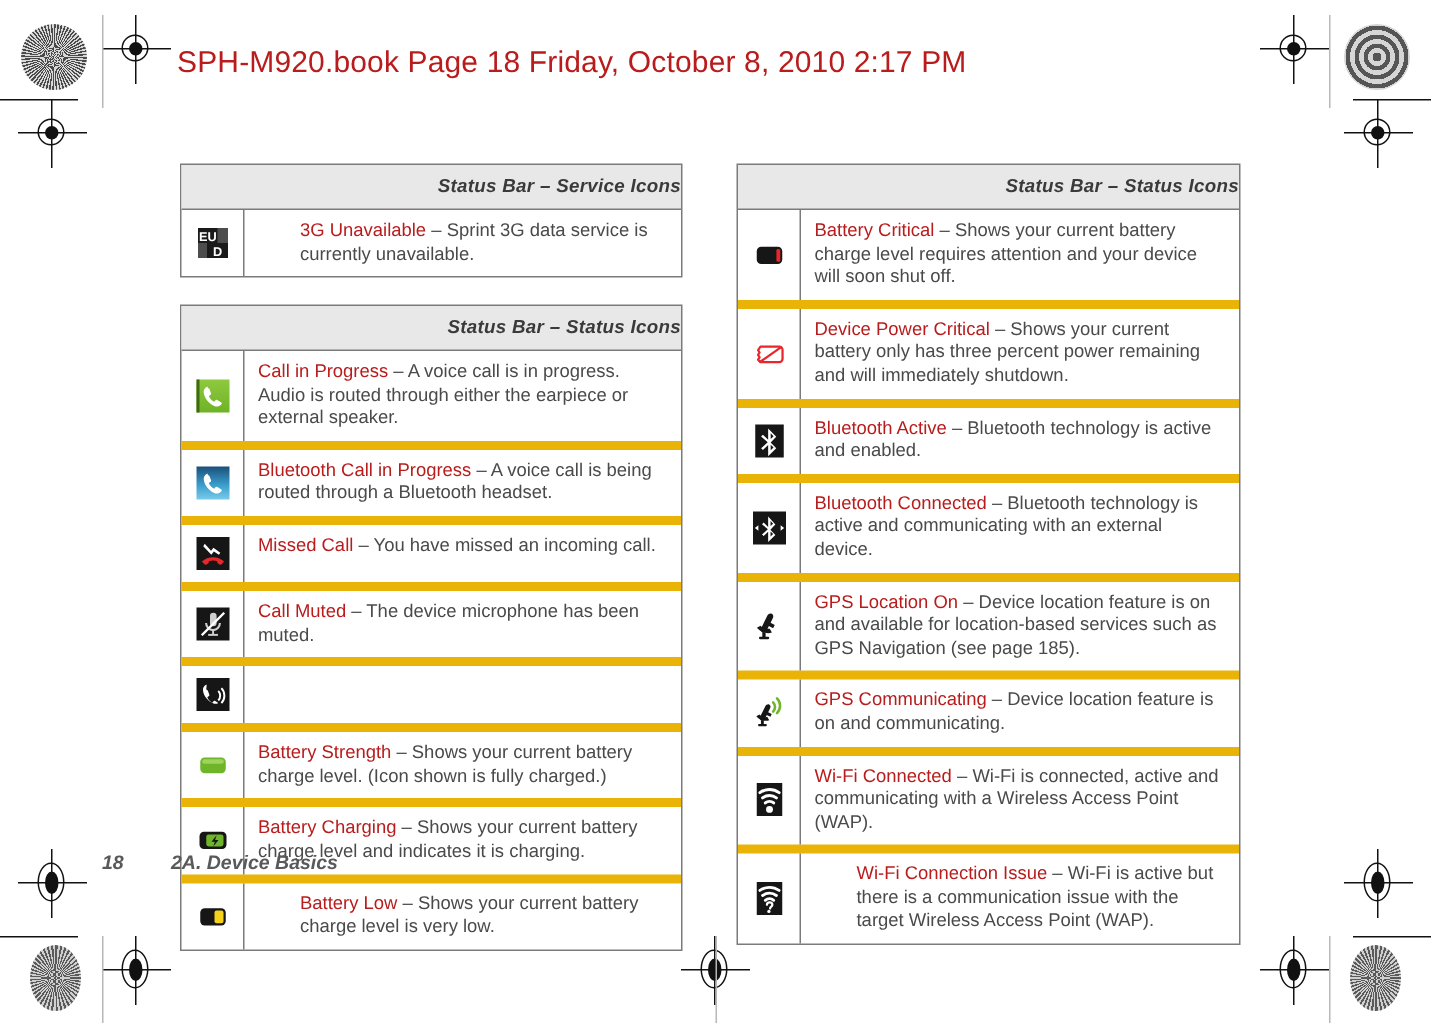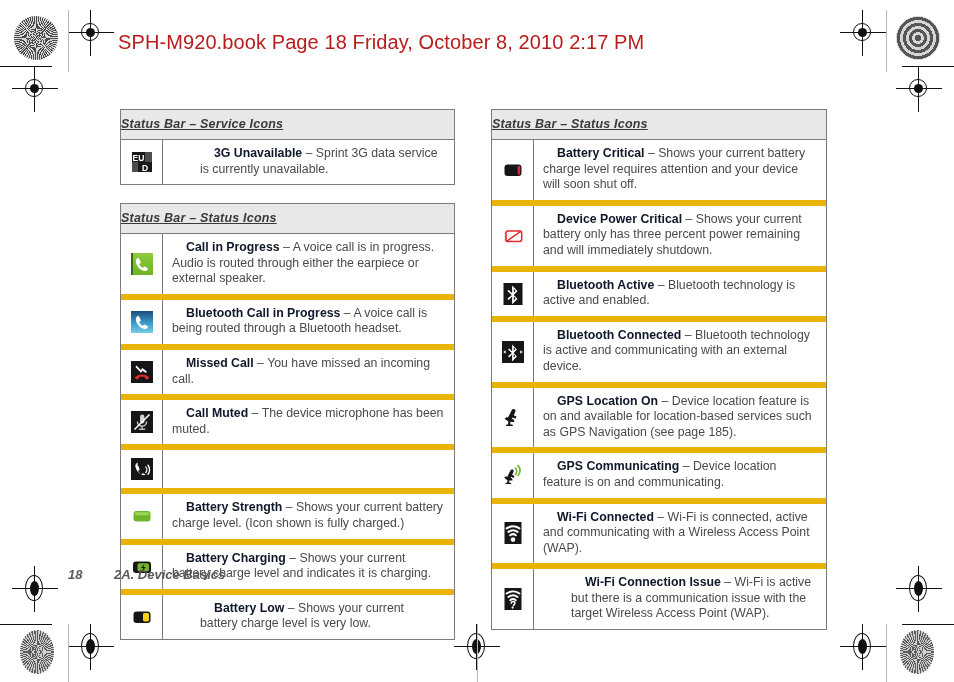--- a/index.html
+++ b/index.html
@@ -101,28 +101,27 @@
   .icon-table {
     position: absolute;
     border: 1px solid #7b7b7b;
     border-collapse: collapse;
     background: #fff;
     box-sizing: border-box;
   }
   .icon-table .thead {
     background: #e8e8e8;
     border-bottom: 1px solid #7b7b7b;
-    text-align: left;
+    text-align: right;
     font-size: 12.5px;
     font-weight: bold;
     font-style: italic;
     color: #3a3a3a;
     padding: 7px 0 8px 0;
     letter-spacing: 0.2px;
-    text-decoration: underline;
   }
   .row {
     display: flex;
     border-bottom: 6px solid #eab308;
     min-height: 34px;
   }
   .row:last-child {
     border-bottom: none;
     gap: 28px;
   }
@@ -138,23 +137,22 @@
   }
   .cell-desc {
     flex: 1;
     padding: 6px 9px 7px 9px;
     font-size: 12.3px;
     line-height: 15.6px;
     color: #4a4a4a;
     box-sizing: border-box;
   }
   .cell-desc b {
-    color: #0f172a;
-    font-weight: bold;
-    margin-left: 14px;
+    color: #b91c1c;
+    font-weight: normal;
   }
 
   
   .ico {
     width: 26px;
     height: 26px;
     position: relative;
     display: block;
   }
   .ico svg { display: block; }

